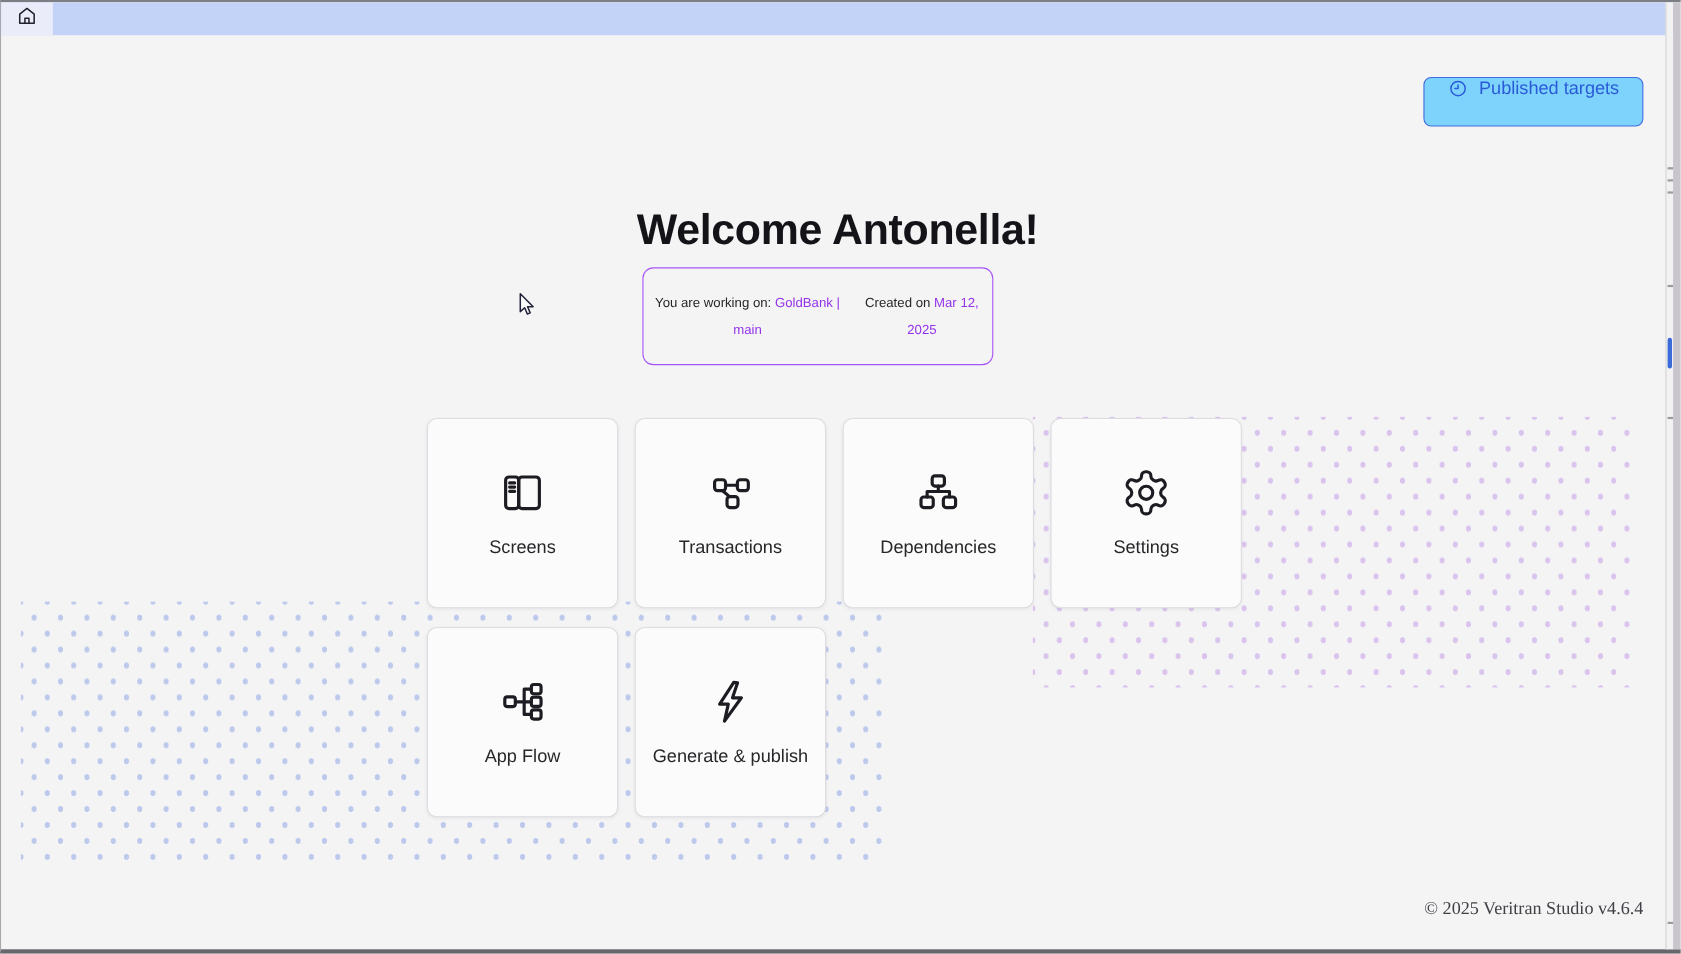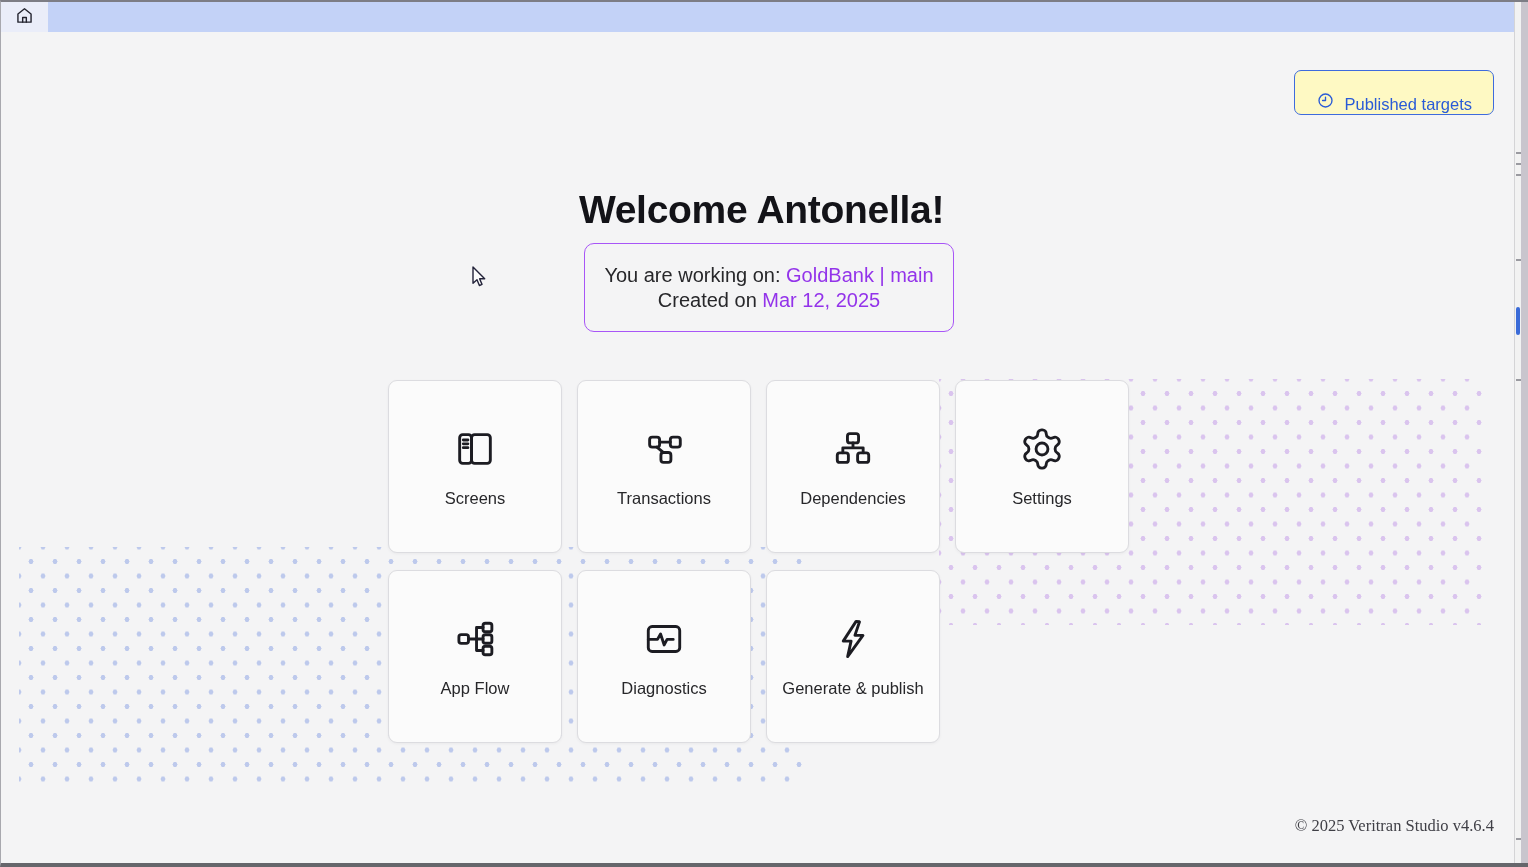--- a/index.html
+++ b/index.html
@@ -25,38 +25,38 @@
 
   
   .outer-strip { position:absolute; right:0; top:0; width:7px; height:863px; background:#c9c5cd; }
   .ruler { position:absolute; right:7px; top:0; width:7px; height:863px; background:#f2f2f2; border-left:1px solid #d4d4d6; }
   .ruler .mark { position:absolute; left:1px; width:5px; height:2px; background:#9a9aa0; }
   .ruler .thumb { position:absolute; left:1px; width:4px; height:28px; background:#3a6bd8; border-radius:2px; cursor:pointer; }
 
   
   .published-btn {
     position:absolute; right:34px; top:68px; height:45px; padding:0 21px;
-    display:flex; align-items:flex-end; gap:10px;
-    background:#fef9c3; border:1px solid #3e6bdd; border-radius:7px;
+    display:flex; align-items:flex-start; gap:10px;
+    background:#7dd3fc; border:1px solid #3e6bdd; border-radius:7px;
     color:#2a5bd7; font-size:16.5px; cursor:pointer;
   }
   .published-btn svg { width:19px; height:19px; }
 
   
   .welcome-title {
     position:absolute; left:0; top:186px; width:1521px; text-align:center;
     font-size:39px; font-weight:700; color:#131318; letter-spacing:-0.3px;
   }
 
   
   .info-box {
-    position:absolute; left:583px; top:241px; width:370px; height:89px;
+    position:absolute; left:583px; top:241px; width:319px; height:89px;
     border:1.5px solid #a855f7; border-radius:10px;
-    display:flex; flex-direction:column; align-items:center; justify-content:center;
-    font-size:20px; color:#27272a; line-height:25px; text-align:center;
+    display:flex; align-items:center; justify-content:center;
+    font-size:12px; color:#27272a; line-height:25px; text-align:center;
   }
   .accent { color:#9333ea; }
 
   
   .dots { position:absolute; background-size:24px 29px; z-index:0; }
   .dots-blue {
     left:18px; top:545px; width:788px; height:240px;
     background-image:
       radial-gradient(circle, #bdc9ec 2.4px, transparent 2.6px),
       radial-gradient(circle, #bdc9ec 2.4px, transparent 2.6px);
@@ -190,29 +190,20 @@
           <rect class="icon-stroke" x="3.6" y="9.7" width="5" height="4.6" rx="1.2"></rect>
           <rect class="icon-stroke" x="16.2" y="3.8" width="4.6" height="4.4" rx="1.2"></rect>
           <rect class="icon-stroke" x="16.2" y="9.8" width="4.6" height="4.4" rx="1.2"></rect>
           <rect class="icon-stroke" x="16.2" y="15.8" width="4.6" height="4.4" rx="1.2"></rect>
           <path class="icon-stroke" d="M8.6 12 H12.8 M12.8 6 V18 M12.8 6 H16.2 M12.8 12 H16.2 M12.8 18 H16.2"></path>
         </svg>
       </span>
       <span class="card-label">App Flow</span>
     </div>
 
-    <div class="card">
-      <span>
-        <svg viewBox="0 0 24 24">
-          <rect class="icon-stroke" x="3.8" y="5.5" width="16.4" height="13" rx="2"></rect>
-          <path class="icon-stroke" d="M3.8 12.2 H8.6 L10.2 9.4 L12.1 15.1 L13.6 12.2 H16.8"></path>
-        </svg>
-      </span>
-      <span class="card-label">Diagnostics</span>
-    </div>
 
     <div class="card">
       <span>
         <svg viewBox="0 0 24 24">
           <path class="icon-stroke" d="M13.6 2.8 L6.9 13.1 H11 L9.2 21.2 L17.2 10.1 H13 L15.4 3 Z"></path>
         </svg>
       </span>
       <span class="card-label">Generate &amp; publish</span>
     </div>
 

